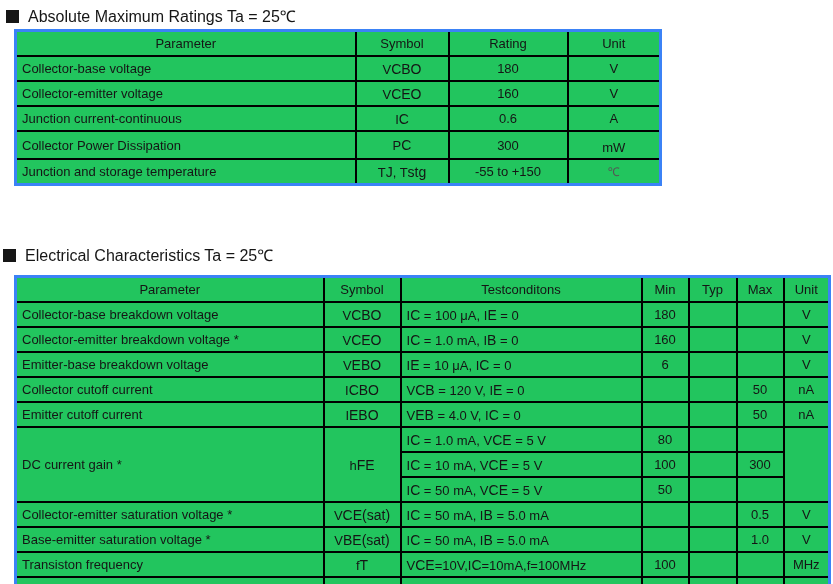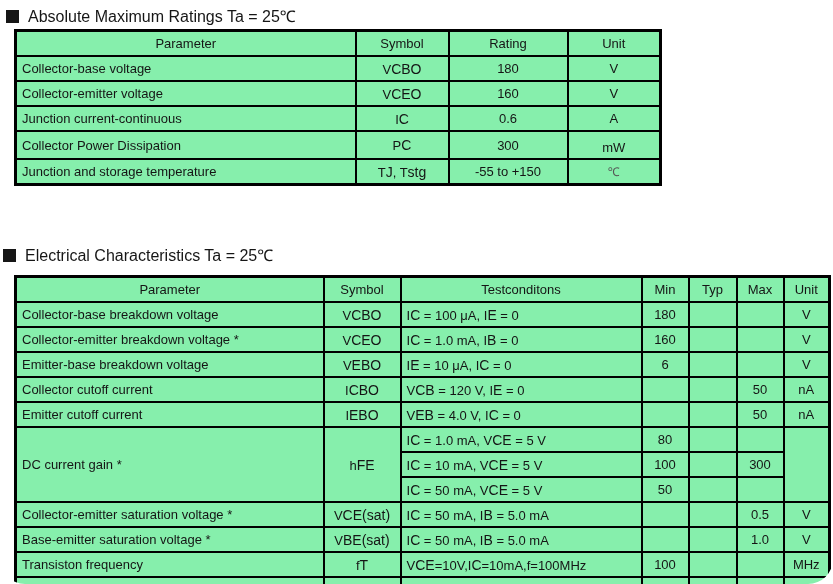--- a/index.html
+++ b/index.html
@@ -1,24 +1,24 @@
 <!DOCTYPE html>
 <html><head>
 <meta charset="utf-8">
 <style>
   html,body{margin:0;padding:0;background:#fff;}
   .page{
     position:relative;width:833px;height:584px;overflow:hidden;background:#ffffff;
-    font-family:"Liberation Sans", sans-serif;color:#1a1a1a;border-radius:25px;
+    font-family:"Liberation Sans", sans-serif;color:#1a1a1a;
   }
   .sec-title{position:absolute;display:flex;align-items:center;font-size:16px;color:#161616;}
   .sq{width:13px;height:13px;background:#161616;margin-right:9px;display:inline-block;flex:0 0 auto;}
   #title1{top:5px;left:6px;}
   #title2{top:244px;left:3px;}
-  table{border-collapse:collapse;table-layout:fixed;border:3px solid #000000;position:absolute;background:#86efac;}
+  table{border-collapse:collapse;table-layout:fixed;border:3px solid #3b82f6;position:absolute;background:#22c55e;}
   #table1{top:29px;left:14px;width:645px;}
   #table2{top:275px;left:14px;width:814px;}
   td,th{
     border:2px solid #000;height:23px;font-size:13px;color:#151515;
     padding:0 2px;text-align:center;overflow:hidden;white-space:nowrap;font-weight:400;
     vertical-align:middle;
   }
   .l{text-align:left;padding-left:5px;}
   .sm{font-size:14px;}
   td.low{vertical-align:bottom;padding-bottom:3px;margin-top:7px;}

